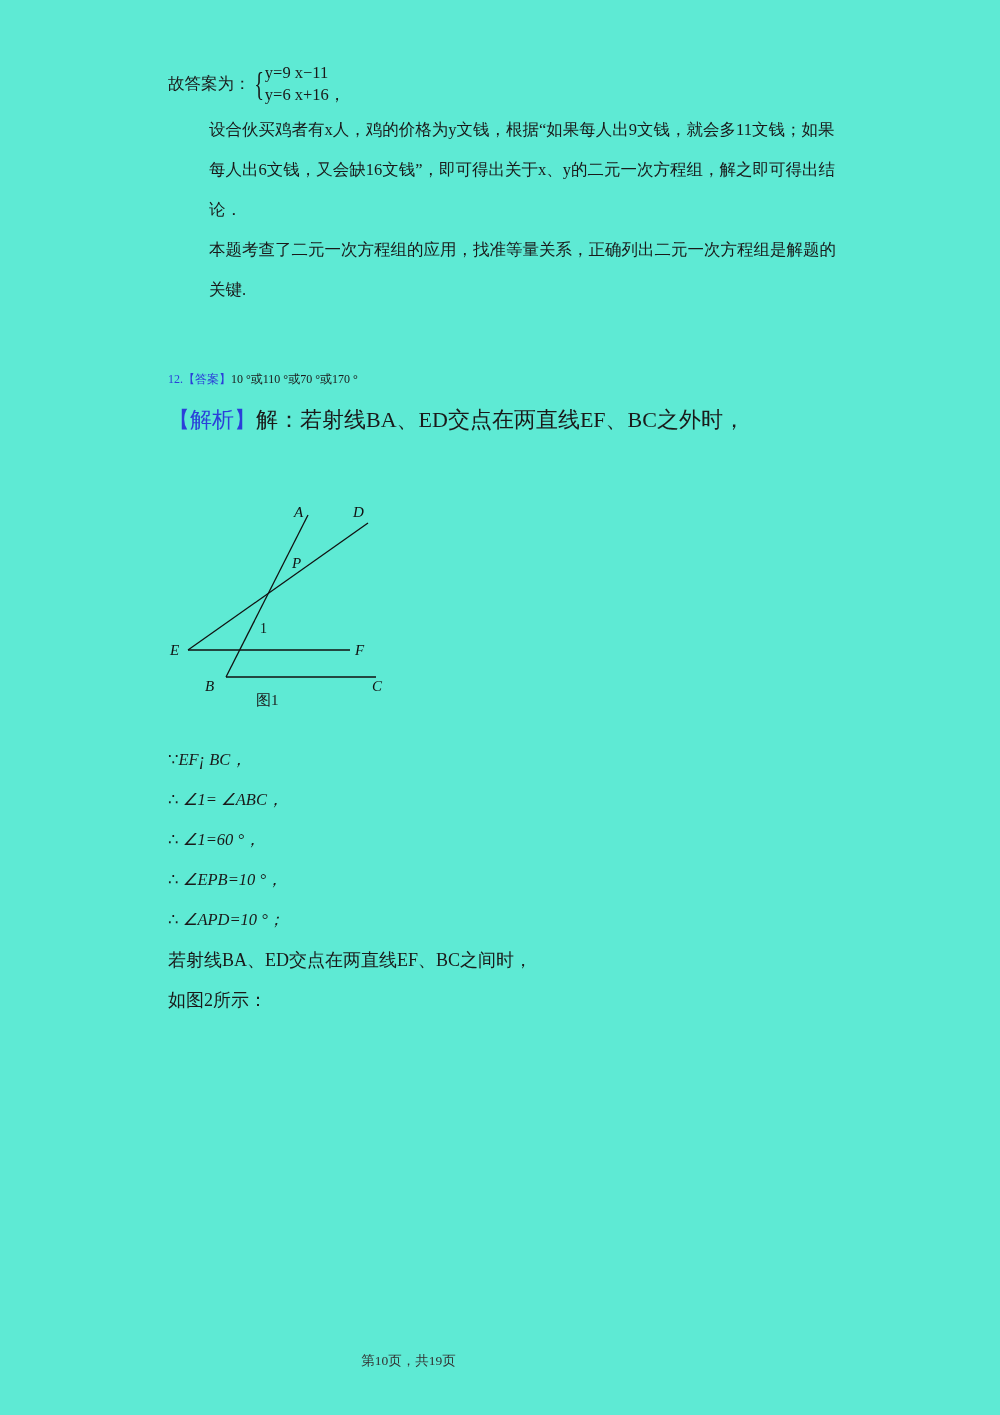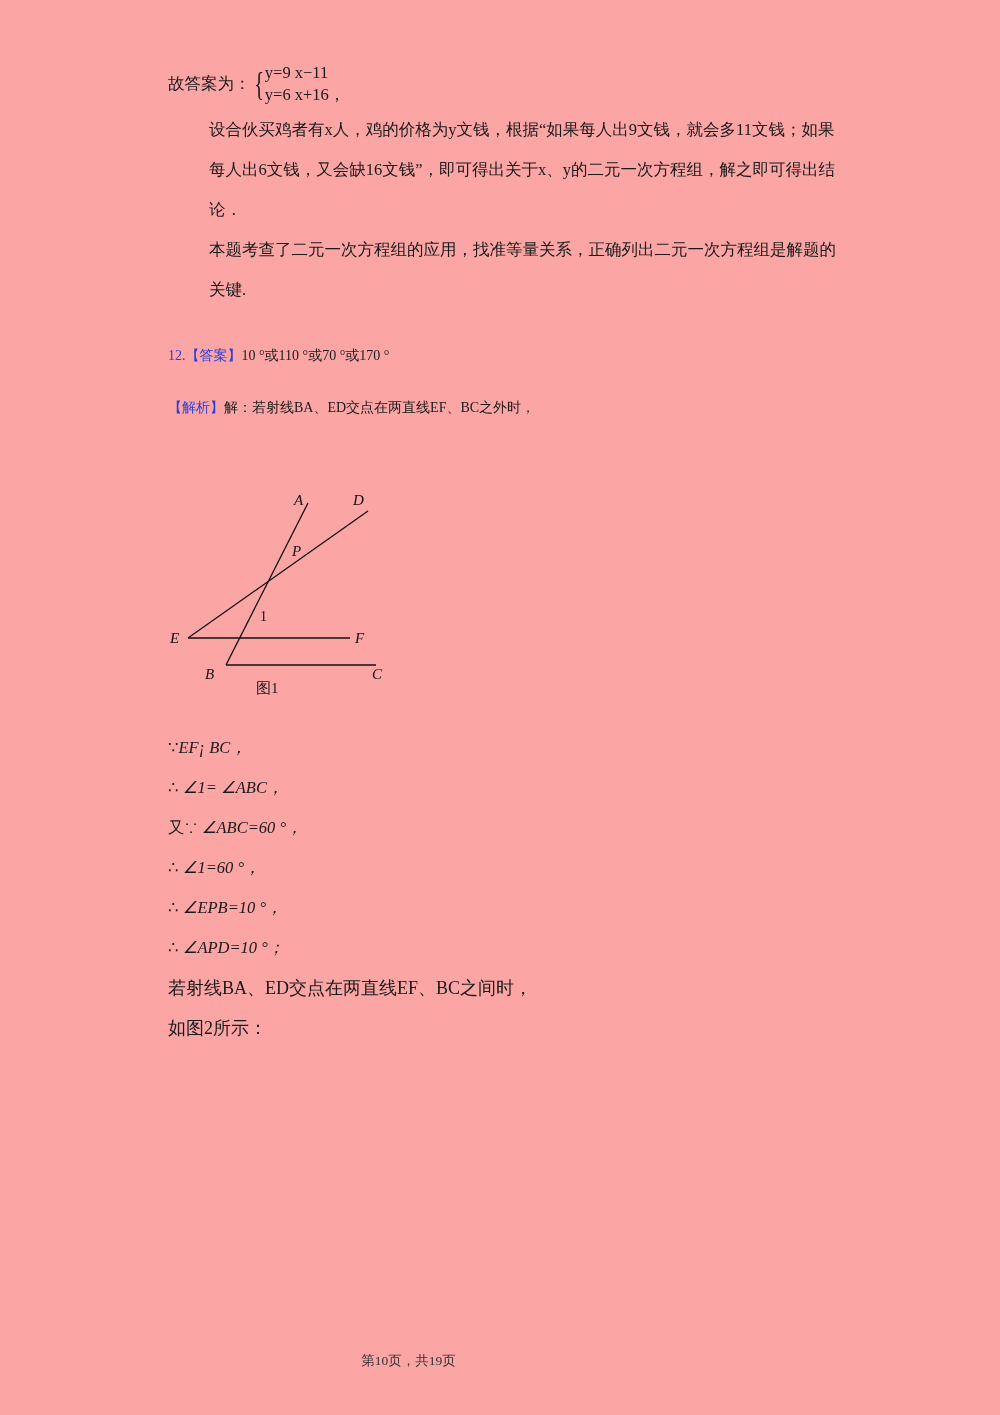--- a/index.html
+++ b/index.html
@@ -12,21 +12,21 @@
     height: 1415px;
     position: relative;
     font-family: "Liberation Serif", serif;
     color: #1a1a1a;
   }
   .page {
     position: absolute;
     left: 0; top: 0;
     width: 1000px;
     height: 1415px;
-    background: #fca5a5;
+    background: #5eead4;
   }
   .content {
     position: absolute;
     left: 168px;
     top: 62px;
     width: 668px;
   }
   .line {
     font-size: 18px;
     line-height: 40px;
@@ -61,33 +61,33 @@
     font-family: "Liberation Serif", serif;
   }
   .sys-eqs {
     display: inline-block;
     vertical-align: middle;
     line-height: 22px;
     font-size: 16.5px;
   }
   .sys-eqs div { white-space: nowrap; }
   .answer-line {
-    margin-top: 29px;
-    font-size: 14px;
+    margin-top: 52px;
+    font-size: 12px;
     line-height: 34px;
   }
   .tag-blue {
     color: #2b3fd9;
   }
   .q-num {
     color: #2b3fd9;
   }
   .explain-line {
-    margin-top: 18px;
-    font-size: 14px;
+    margin-top: 7px;
+    font-size: 22px;
     line-height: 34px;
   }
   .fig-wrap {
     margin-top: 58px;
     margin-left: 0px;
     position: relative;
     height: 215px;
   }
   .fig-caption {
     position: absolute;
@@ -171,23 +171,20 @@
 
     
     <div class="proof">
       <div class="line">
         <span>∵</span><i class="mi">EF¡ BC，</i>
       </div>
       <div class="line">
         <span>∴</span>&nbsp;<i class="mi">∠1= ∠ABC，</i>
       </div>
       <div class="line">
-        <span>又∵</span>&nbsp;<i class="mi">∠ABC=60 °，</i>
-      </div>
-      <div class="line">
         <span>∴</span>&nbsp;<i class="mi">∠1=60 °，</i>
       </div>
       <div class="line">
         <span>∴</span>&nbsp;<i class="mi">∠EPB=10 °，</i>
       </div>
       <div class="line">
         <span>∴</span>&nbsp;<i class="mi">∠APD=10 °；</i>
       </div>
     </div>
 

